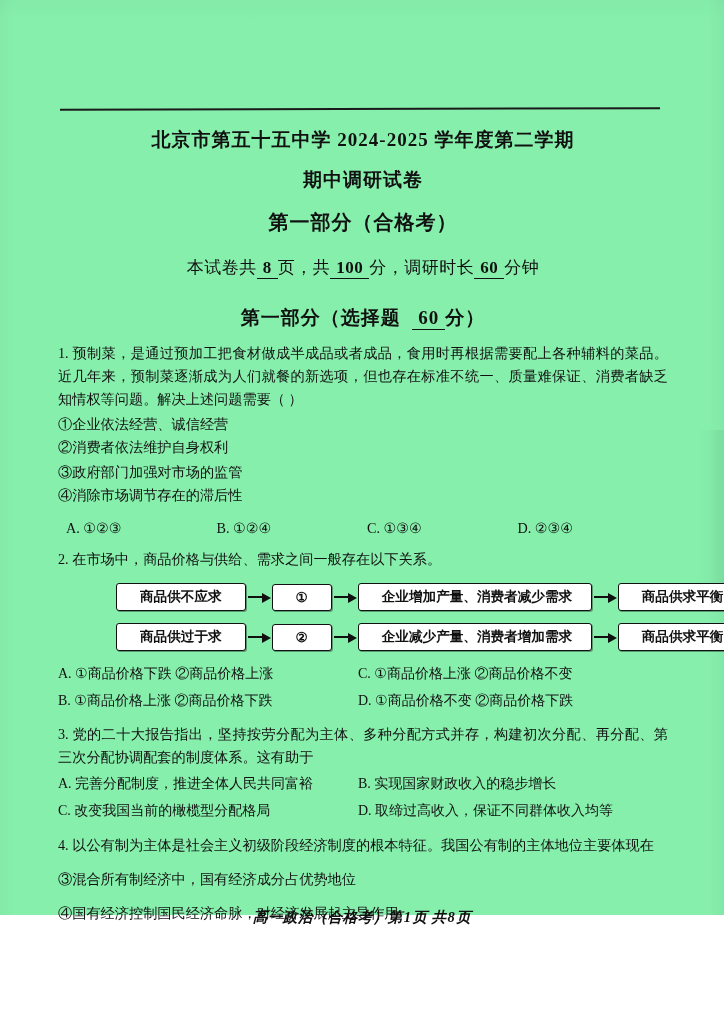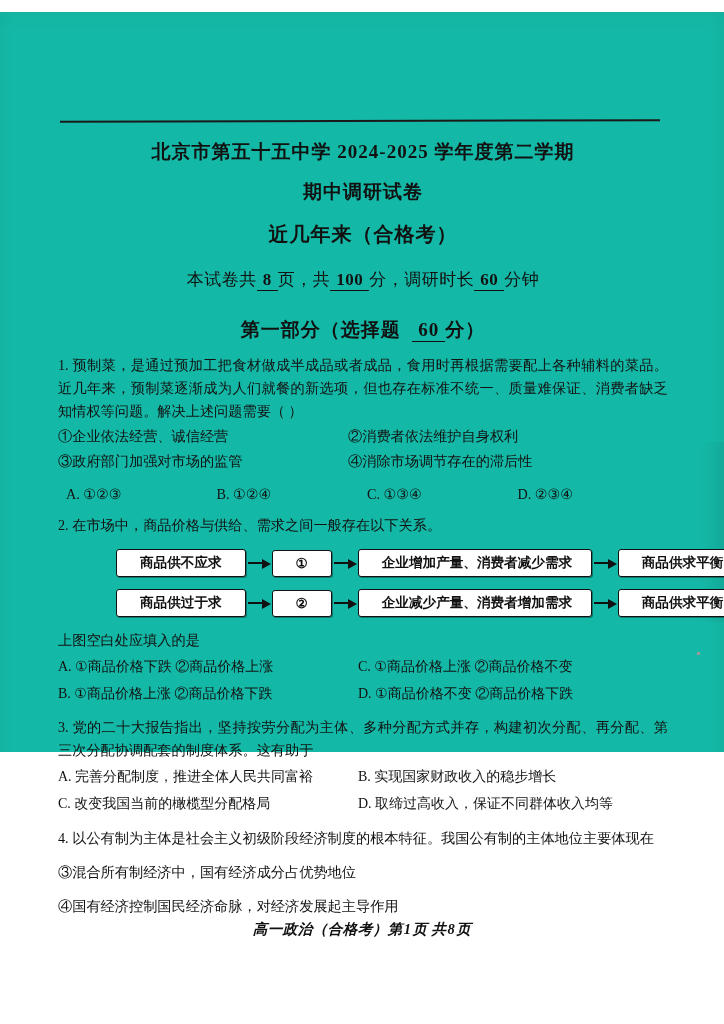--- a/index.html
+++ b/index.html
@@ -10,24 +10,24 @@
   body {
     width: 724px;
     height: 1024px;
     font-family: "Liberation Serif", "DejaVu Serif", serif;
     color: #111;
     position: relative;
     overflow: hidden;
   }
   .page {
     position: absolute;
-    left: 0; top: 12px;
+    left: 0; top: 0;
     width: 724px;
-    height: 740px;
-    background: #14b8a6;
+    height: 915px;
+    background: #86efac;
   }
   .paper-noise {
     position: absolute;
     inset: 0;
     background:
       linear-gradient(90deg, rgba(0,0,0,0.025) 0px, rgba(0,0,0,0) 14px),
       linear-gradient(270deg, rgba(0,0,0,0.03) 0px, rgba(0,0,0,0) 16px),
       linear-gradient(180deg, rgba(0,0,0,0.02) 0px, rgba(0,0,0,0) 20px);
     pointer-events: none;
   }
@@ -80,20 +80,21 @@
     line-height: 1.62;
     margin-top: 11px;
     text-align: justify;
   }
   .q-stem { text-indent: 0; }
   .opts-row {
     font-size: 14.2px;
     line-height: 1.62;
     display: flex;
     margin-top: 2px;
+    flex-direction: column;
   }
   .opts-row .o { display: inline-block; }
   .o-2col .o:first-child { width: 290px; }
   .abcd {
     display: flex;
     font-size: 14.2px;
     margin-top: 13px;
   }
   .abcd .o { width: 152px; }
   .abcd.indent .o:first-child { padding-left: 8px; }
@@ -190,21 +191,21 @@
 <div class="page">
   <div class="paper-noise"></div>
   <div class="edge-curl"></div>
   <div class="edge-mark"></div>
 
   <div class="content">
     <div class="top-rule"></div>
 
     <div class="title-line t1">北京市第五十五中学 2024-2025 学年度第二学期</div>
     <div class="title-line t2">期中调研试卷</div>
-    <div class="title-line t3">近几年来（合格考）</div>
+    <div class="title-line t3">第一部分（合格考）</div>
 
     <div class="exam-meta">
       <span>本试卷共</span><span class="u">8</span><span>页，共</span><span class="u">100</span><span>分，调研时长</span><span class="u">60</span><span>分钟</span>
     </div>
 
     <div class="section-head">
       <span>第一部分（选择题</span>&nbsp;&nbsp;<span class="u">60</span><span>分）</span>
     </div>
 
     <div class="q q-stem">1. 预制菜，是通过预加工把食材做成半成品或者成品，食用时再根据需要配上各种辅料的菜品。近几年来，预制菜逐渐成为人们就餐的新选项，但也存在标准不统一、质量难保证、消费者缺乏知情权等问题。解决上述问题需要（    ）</div>
@@ -239,21 +240,20 @@
         <div class="box b1">商品供过于求</div>
         <div class="arrow"></div>
         <div class="box b2">②</div>
         <div class="arrow"></div>
         <div class="box b3">企业减少产量、消费者增加需求</div>
         <div class="arrow"></div>
         <div class="box b4">商品供求平衡</div>
       </div>
     </div>
 
-    <div class="q">上图空白处应填入的是</div>
     <div class="two-col">
       <span class="c1">A. ①商品价格下跌 ②商品价格上涨</span>
       <span>C. ①商品价格上涨 ②商品价格不变</span>
     </div>
     <div class="two-col">
       <span class="c1">B. ①商品价格上涨 ②商品价格下跌</span>
       <span>D. ①商品价格不变 ②商品价格下跌</span>
     </div>
 
     <div class="q q-stem">3. 党的二十大报告指出，坚持按劳分配为主体、多种分配方式并存，构建初次分配、再分配、第三次分配协调配套的制度体系。这有助于</div>

